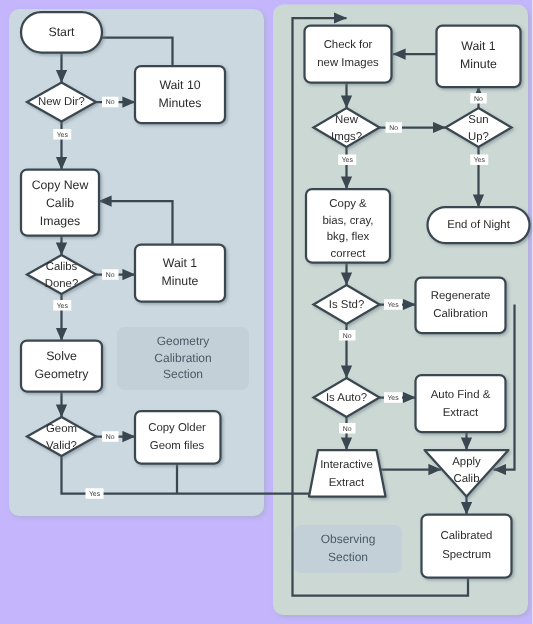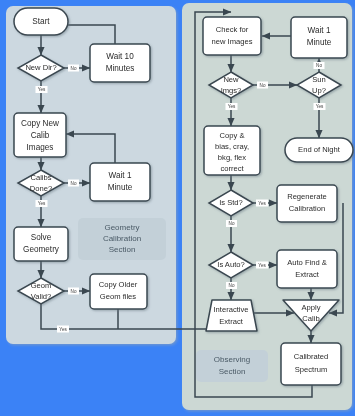--- a/index.html
+++ b/index.html
@@ -1,17 +1,17 @@
 <!DOCTYPE html>
 <html><head>
 <meta charset="utf-8">
 <style>
   html,body{margin:0;padding:0;background:#ffffff;}
   body{font-family:"Liberation Sans", sans-serif;}
-  #stage{position:relative;width:355px;height:416px;overflow:hidden;background:#3b82f6;}
+  #stage{position:relative;width:355px;height:416px;overflow:hidden;background:#c4b5fd;}
   #stage svg{position:absolute;left:0;top:0;}
   .nodeText{font-family:"Liberation Sans", sans-serif;font-size:8.2px;fill:#2b2b2b;text-anchor:middle;dominant-baseline:middle;}
   .nodeTextSm{font-size:7.6px;}
   .edgeLabel{font-family:"Liberation Sans", sans-serif;font-size:4.6px;fill:#3a3a3a;text-anchor:middle;dominant-baseline:middle;}
   .sectionLabel{font-family:"Liberation Sans", sans-serif;font-size:8px;fill:#4a5a66;text-anchor:middle;dominant-baseline:middle;}
 </style>
 </head>
 <body>
 
 <div id="stage">

